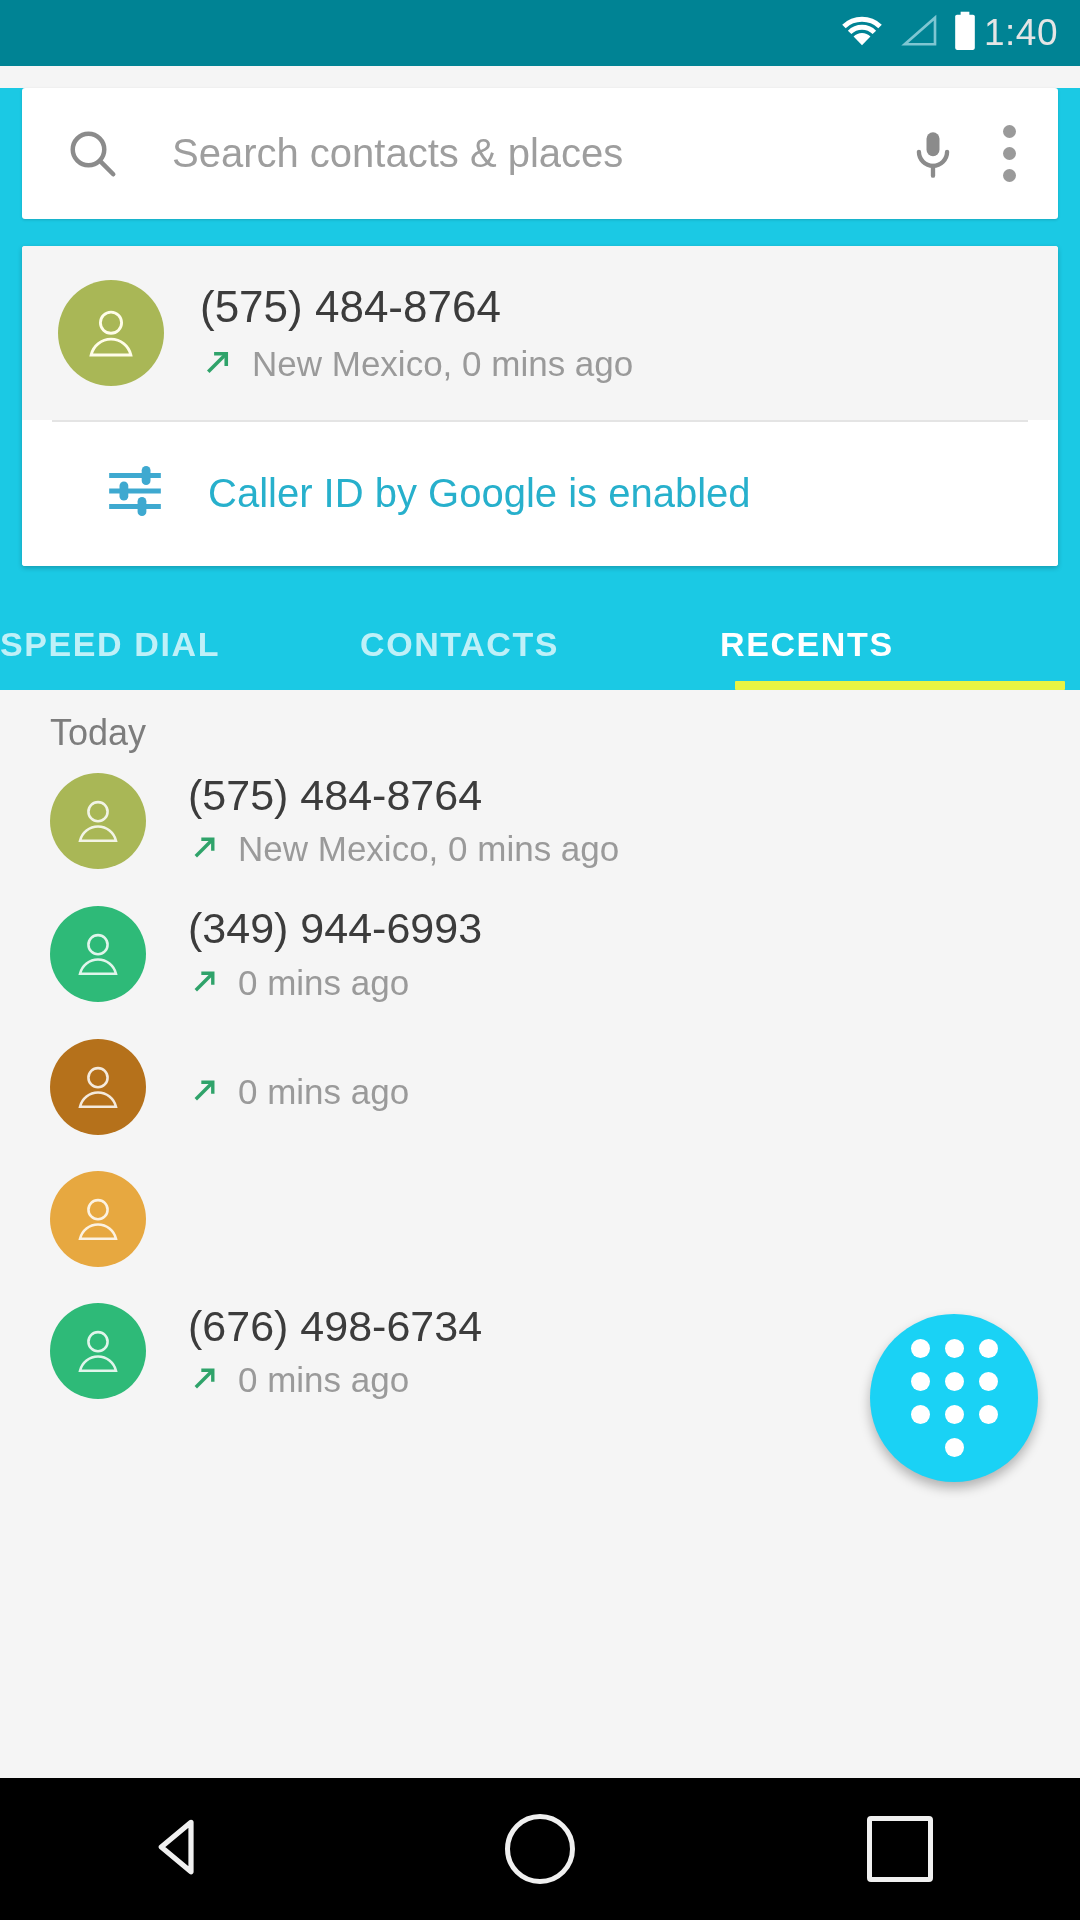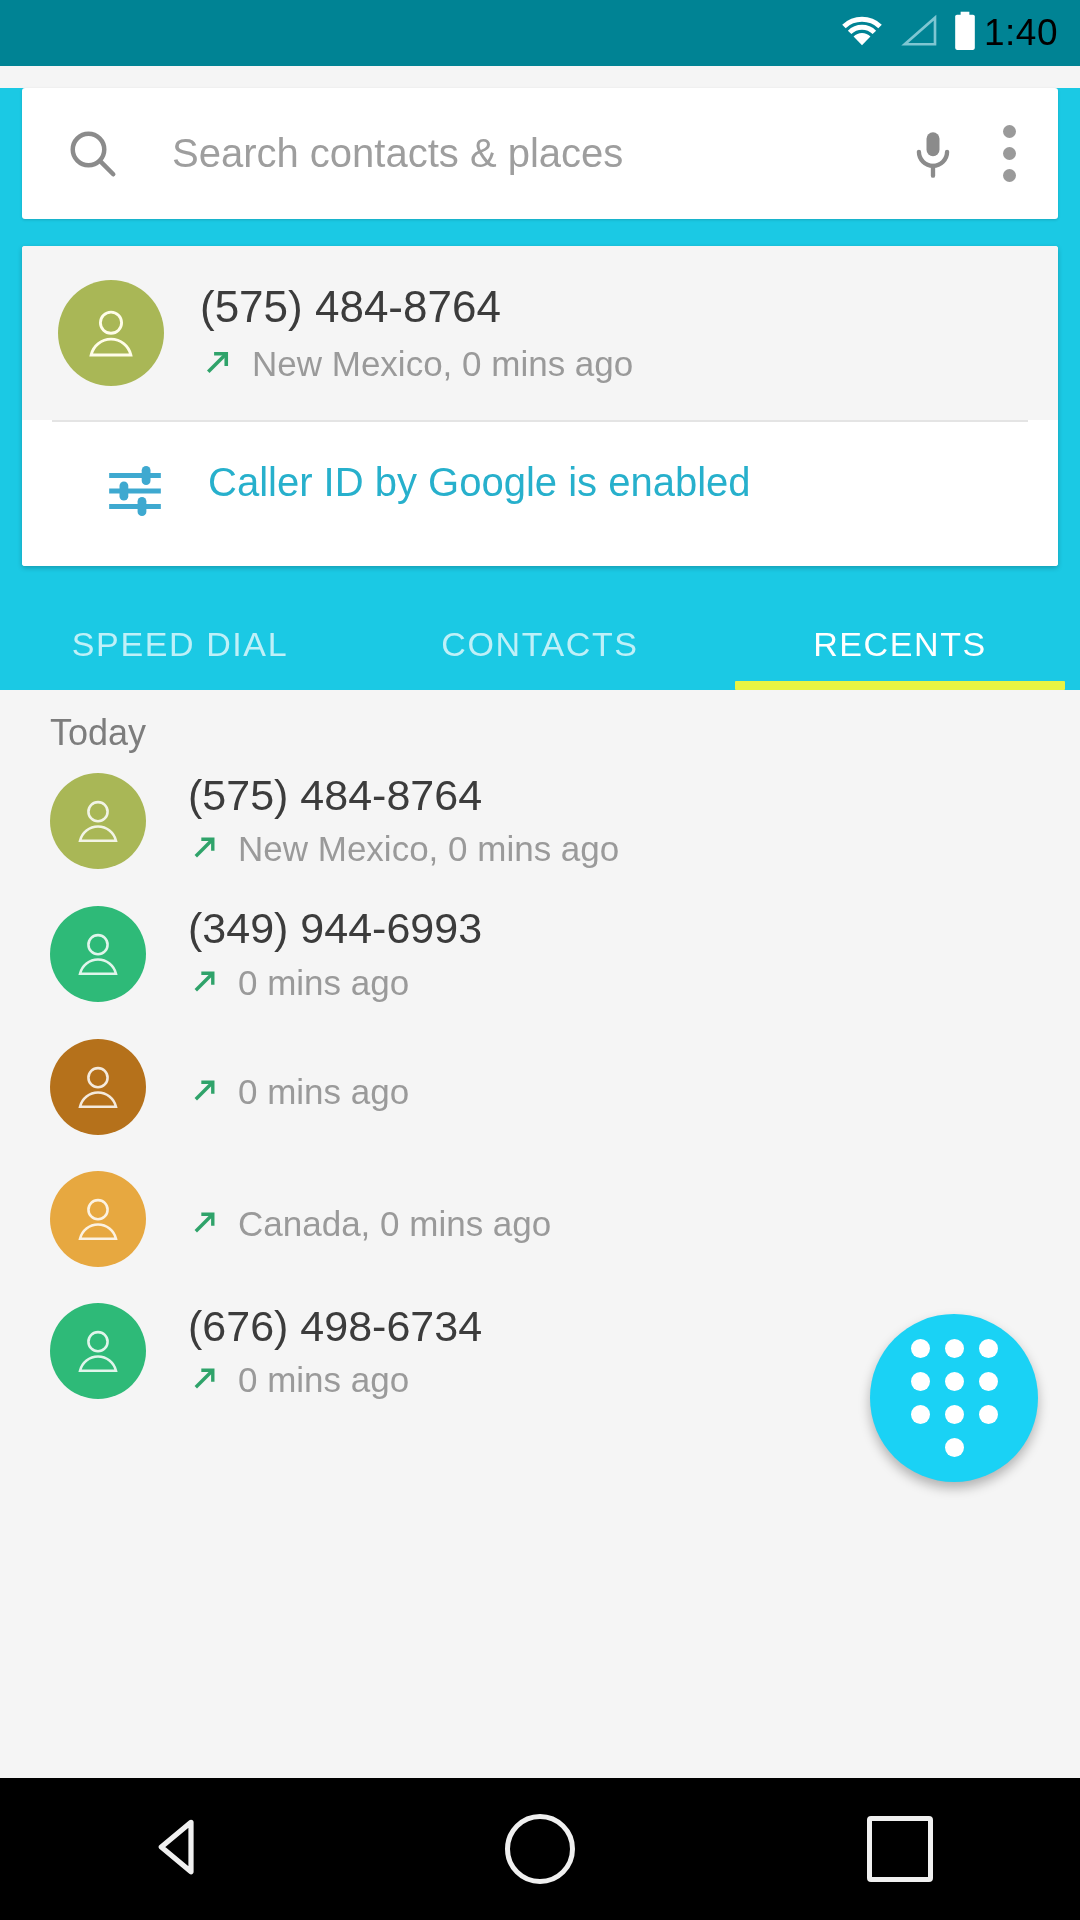--- a/index.html
+++ b/index.html
@@ -24,21 +24,21 @@
     justify-content: flex-end;
     padding-right: 22px;
     box-sizing: border-box;
   }
   .status-icons {
     display: flex;
     align-items: center;
     gap: 13px;
   }
   .status-time {
-    color: #000000;
+    color: #e5e5e5;
     font-size: 37px;
     letter-spacing: 0.5px;
     margin-left: 6px;
     font-family: "Liberation Sans", sans-serif;
   }
 
   
   .app-bar {
     background: #1BC9E4;
     padding: 0;
@@ -121,20 +121,21 @@
     margin-left: 16px;
   }
   .card-divider {
     height: 2px;
     background: #e4e4e4;
     margin: 0 30px;
   }
   .callerid-row {
     background: #ffffff;
     display: flex;
+    align-items: center;
     padding: 38px 0 40px 82px;
   }
   .callerid-text {
     font-size: 40px;
     color: #27b0cc;
     margin-left: 42px;
   }
 
   
   .avatar {
@@ -155,25 +156,25 @@
   .tabs {
     display: flex;
     margin-top: 32px;
     height: 92px;
     position: relative;
   }
   .tab {
     flex: 1;
     display: flex;
     align-items: center;
-    justify-content: center;
+    justify-content: flex-start;
     position: relative;
     font-size: 34px;
     letter-spacing: 1.6px;
-    font-weight: normal;
+    font-weight: bold;
     color: rgba(255,255,255,0.72);
   }
   .tab.active { color: #ffffff; }
   .tab-underline {
     position: absolute;
     bottom: 0;
     left: 50%;
     transform: translateX(-50%);
     width: 330px;
     height: 9px;
@@ -441,27 +442,20 @@
         </div>
       </div>
       <div class="call-row">
         <div class="avatar small" style="background:#e7a840">
           <svg width="56" height="56" viewBox="0 0 24 24">
             <circle cx="12" cy="8" r="4.1" fill="none" stroke="#ffffff" stroke-opacity="0.85" stroke-width="1.1"></circle>
             <path d="M4.3 20.5 A7.9 7.9 0 0 1 19.7 20.5 Z" fill="none" stroke="#ffffff" stroke-opacity="0.85" stroke-width="1.1"></path>
           </svg>
         </div>
         <div class="call-row-body">
-          <div class="row-sub">
-            <span><svg width="34" height="34" viewBox="0 0 24 24">
-                <line x1="5.5" y1="18.5" x2="17.5" y2="6.5" stroke="#2fa36a" stroke-width="2.4"></line>
-                <polyline points="9.4,6.5 17.5,6.5 17.5,14.6" fill="none" stroke="#2fa36a" stroke-width="2.4"></polyline>
-              </svg></span>
-            <span class="row-sub-text">Canada, 0 mins ago</span>
-          </div>
         </div>
       </div>
       <div class="call-row">
         <div class="avatar small" style="background:#2eba78">
           <svg width="56" height="56" viewBox="0 0 24 24">
             <circle cx="12" cy="8" r="4.1" fill="none" stroke="#ffffff" stroke-opacity="0.85" stroke-width="1.1"></circle>
             <path d="M4.3 20.5 A7.9 7.9 0 0 1 19.7 20.5 Z" fill="none" stroke="#ffffff" stroke-opacity="0.85" stroke-width="1.1"></path>
           </svg>
         </div>
         <div class="call-row-body">

